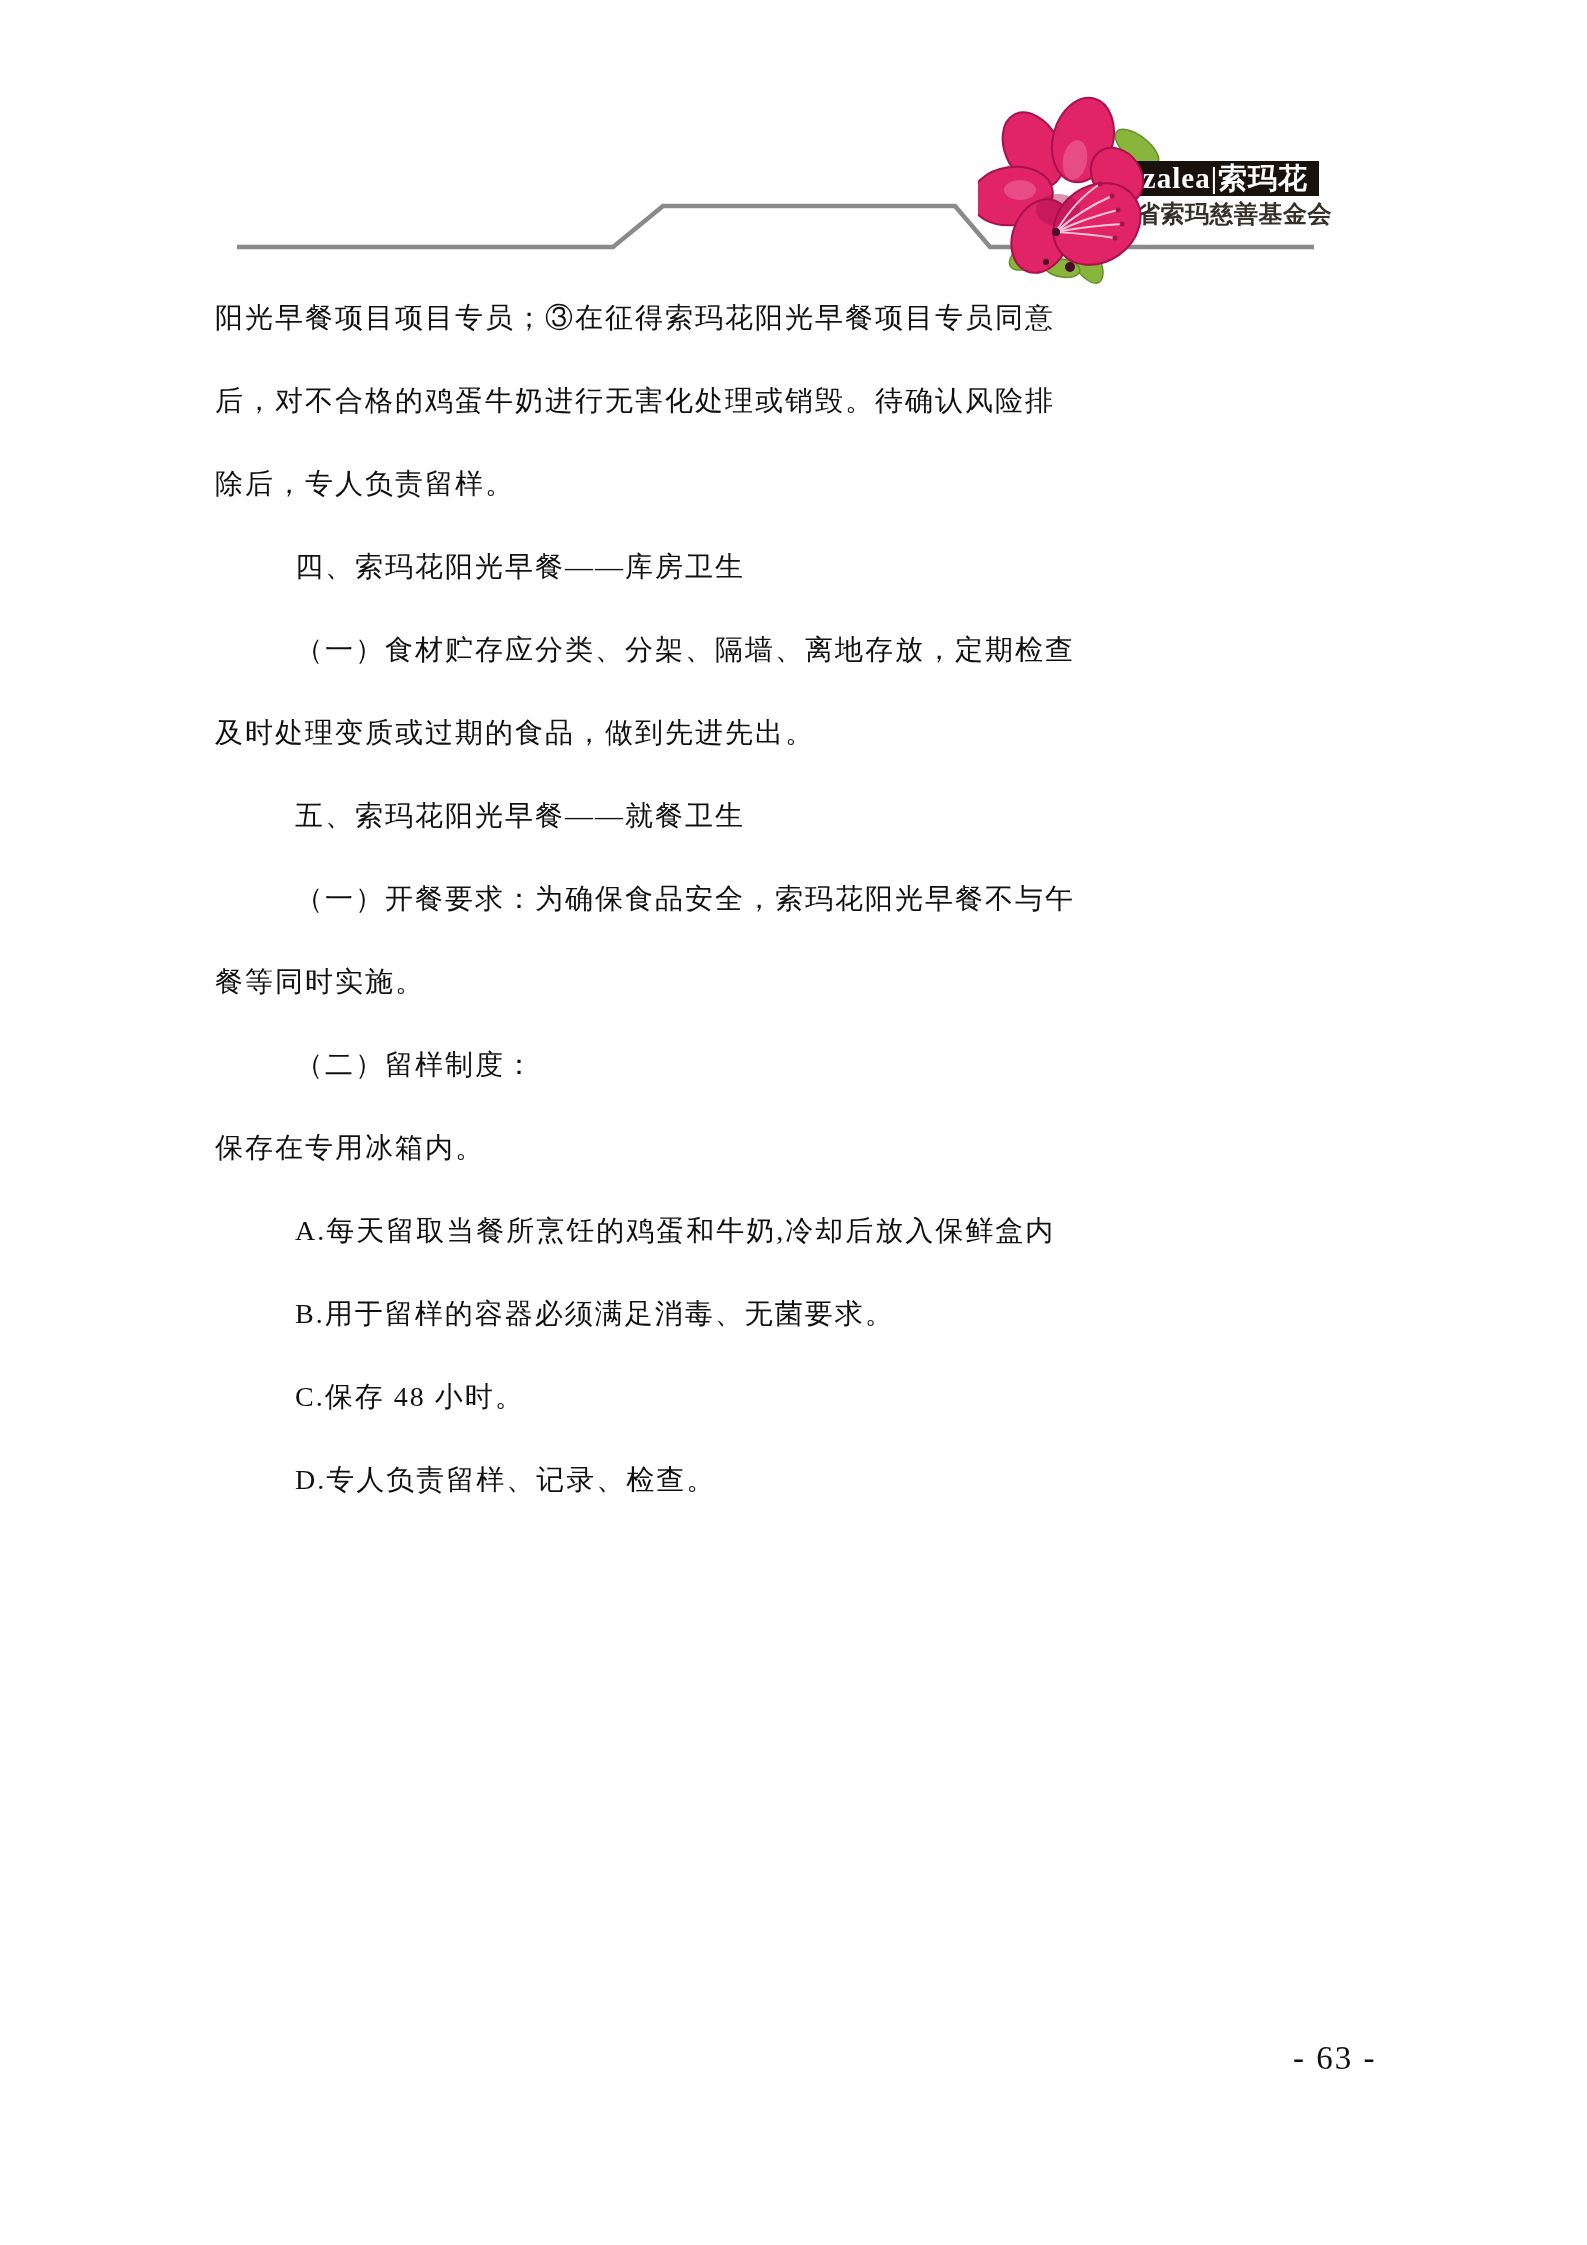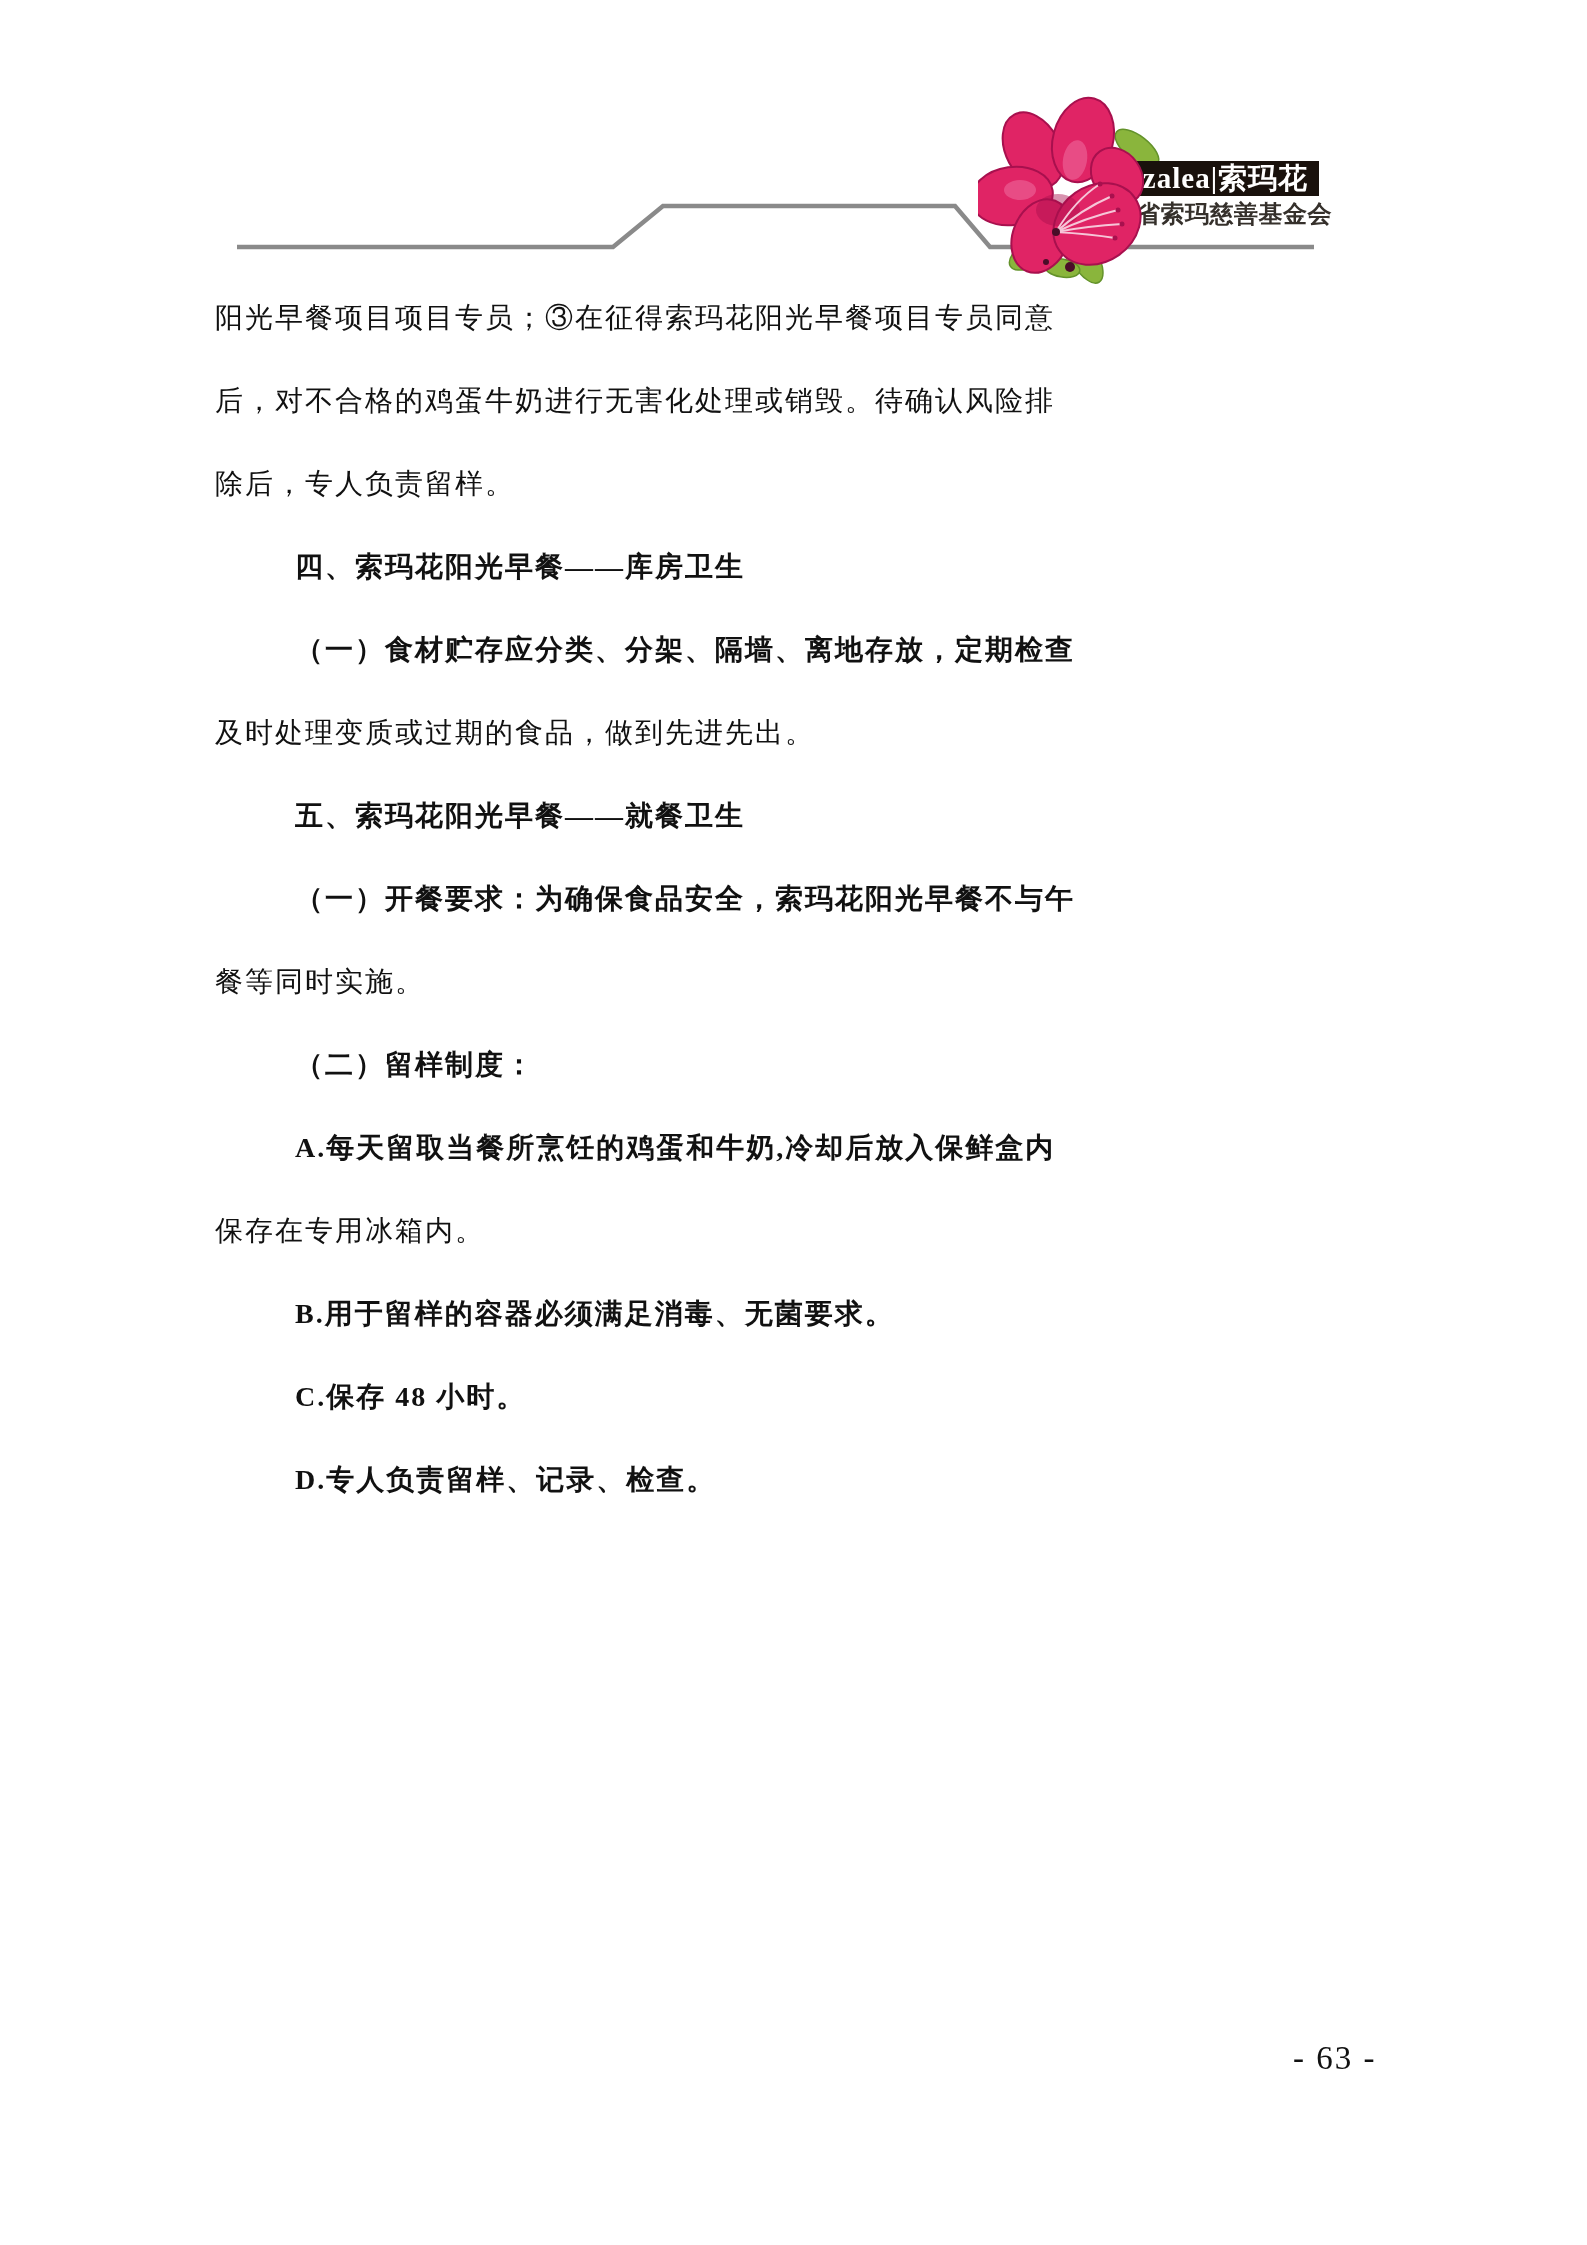--- a/index.html
+++ b/index.html
@@ -33,21 +33,21 @@
   .stamen { stroke:var(--stamen_pink); stroke-width:2; fill:none; }
   .anther { fill:var(--flower_deep); }
   .berry { fill:#4a0d28; }
   
   .content {
     position:absolute; left:215px; top:276px; width:1210px;
     font-size:28px; line-height:83px; letter-spacing:2px;
     z-index:1;
   }
   .line { height:83px; white-space:nowrap; }
-  .line.indent { padding-left:80px;font-weight:bold; }
+  .line.indent { padding-left:80px; }
   
   .page-number {
     position:absolute; left:1293px; top:2040px;
     font-size:33px; letter-spacing:2px; white-space:nowrap;
     color:var(--text_color);
   }
 </style>
 </head>
 <body>
 
@@ -105,22 +105,22 @@
       <div class="line">阳光早餐项目项目专员；③在征得索玛花阳光早餐项目专员同意</div>
       <div class="line">后，对不合格的鸡蛋牛奶进行无害化处理或销毁。待确认风险排</div>
       <div class="line">除后，专人负责留样。</div>
       <div class="line indent">四、索玛花阳光早餐——库房卫生</div>
       <div class="line indent">（一）食材贮存应分类、分架、隔墙、离地存放，定期检查</div>
       <div class="line">及时处理变质或过期的食品，做到先进先出。</div>
       <div class="line indent">五、索玛花阳光早餐——就餐卫生</div>
       <div class="line indent">（一）开餐要求：为确保食品安全，索玛花阳光早餐不与午</div>
       <div class="line">餐等同时实施。</div>
       <div class="line indent">（二）留样制度：</div>
+      <div class="line">保存在专用冰箱内。</div>
       <div class="line indent">A.每天留取当餐所烹饪的鸡蛋和牛奶,冷却后放入保鲜盒内</div>
-      <div class="line">保存在专用冰箱内。</div>
       <div class="line indent">B.用于留样的容器必须满足消毒、无菌要求。</div>
       <div class="line indent">C.保存 48 小时。</div>
       <div class="line indent">D.专人负责留样、记录、检查。</div>
     </div>
 
   <div class="page-number">- 63 -</div>
 
 </div>
 
 </body></html>

